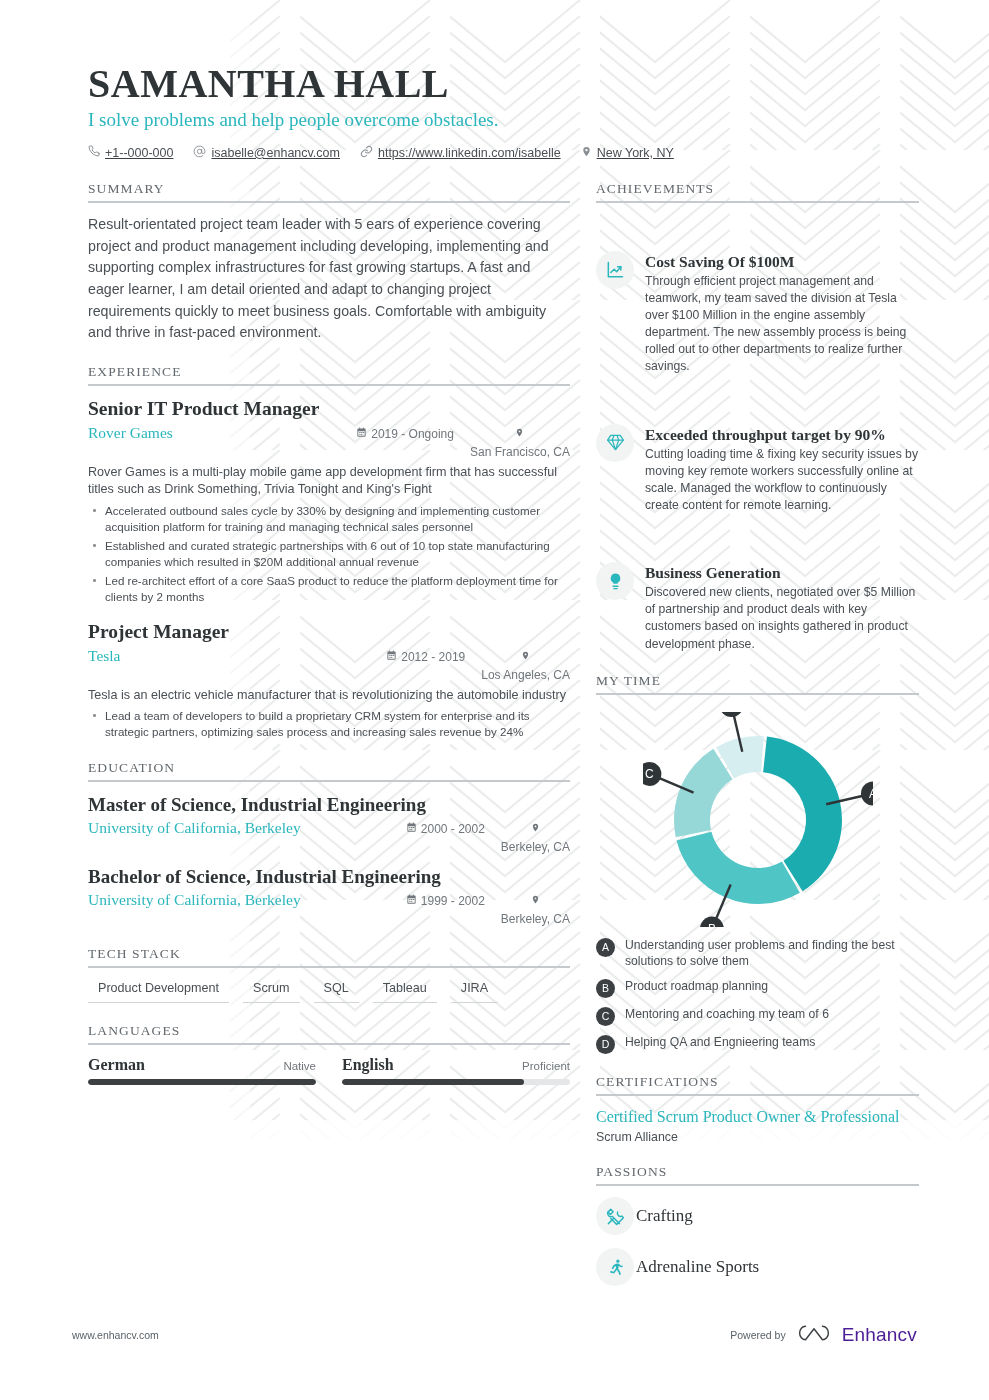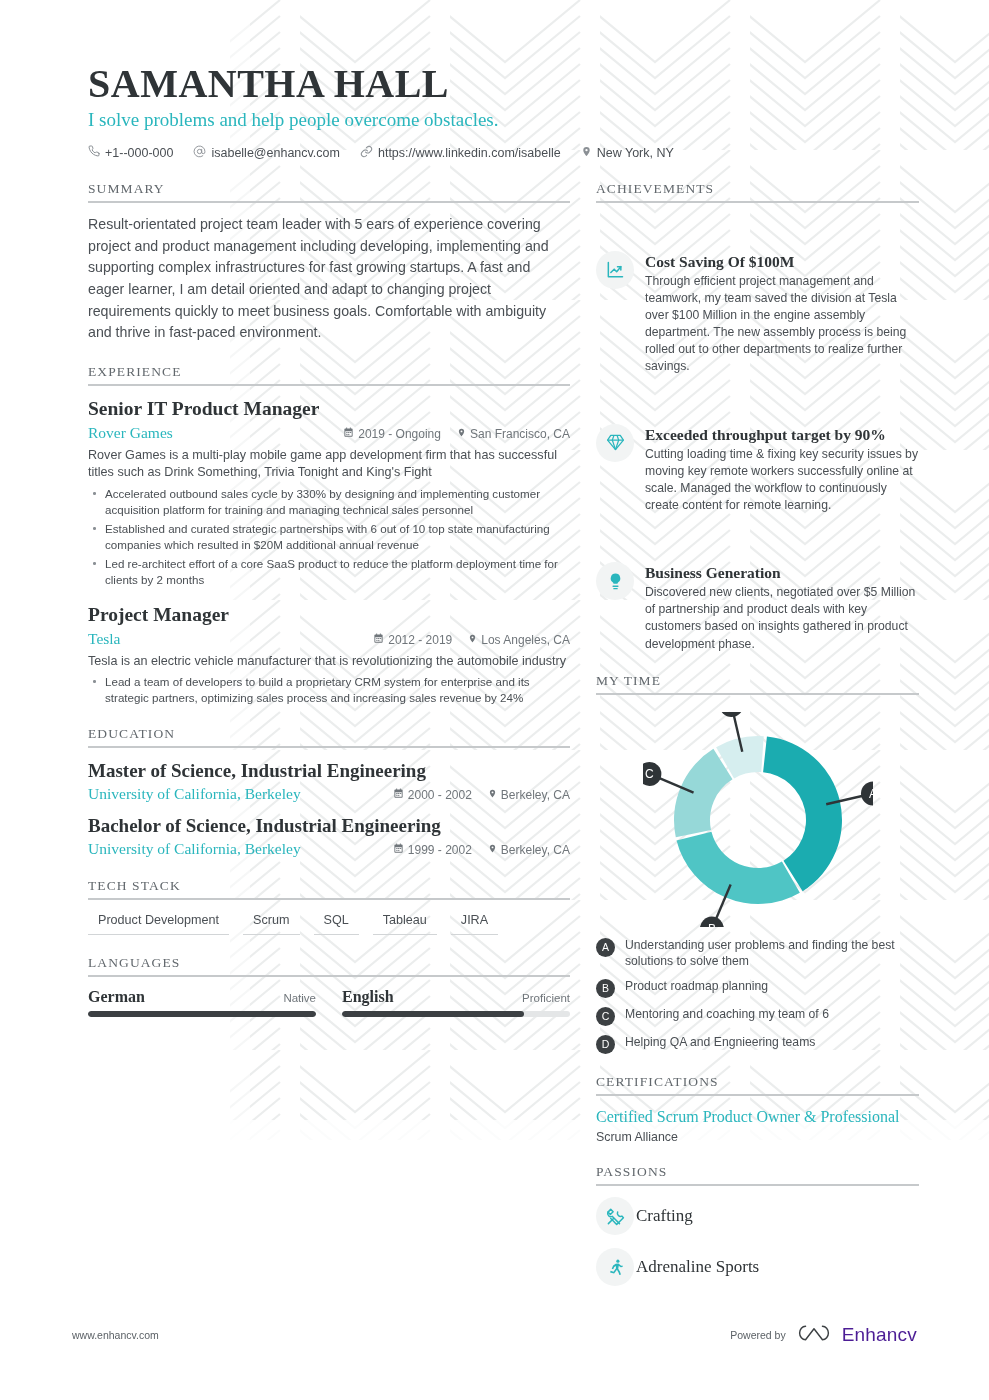--- a/index.html
+++ b/index.html
@@ -21,21 +21,21 @@
   
   .name {
     font-family:"Liberation Serif", serif;
     font-size:40px; font-weight:700; letter-spacing:.5px;
     color:#2f3437; line-height:1.08;
   }
   .tagline {
     font-family:"Liberation Serif", serif;
     font-size:19px; color:#2ab6bd; margin-top:3px; line-height:1.3;
   }
-  .contact-row { display:flex; align-items:center; gap:20px; margin-top:12px; flex-wrap:nowrap; }
+  .contact-row { display:flex; align-items:center; gap:20px; margin-top:12px; flex-wrap:nowrap;text-decoration:underline; }
   .contact-item { display:flex; align-items:center; gap:5px; font-size:12.5px; color:#4a4f54; white-space:nowrap; }
   .contact-item svg { flex:0 0 auto; }
 
   
   .cols { display:flex; gap:26px; margin-top:20px; }
   .col-left  { width:482px; flex:0 0 482px; }
   .col-right { width:323px; flex:0 0 323px; }
 
   
   .sec-title {
@@ -54,21 +54,21 @@
   .entry-title {
     font-family:"Liberation Serif", serif;
     font-size:19.5px; font-weight:700; color:#2f3437; line-height:1.25;
   }
   .entry-meta { display:flex; align-items:baseline; margin-top:2px; }
   .entry-org {
     font-family:"Liberation Serif", serif;
     font-size:15.5px; color:#2ab6bd; flex:1 1 auto;
   }
   .meta-bit { display:flex; align-items:center; gap:4px; font-size:12px; color:#70767b; white-space:nowrap; }
-  .meta-bit + .meta-bit { margin-left:16px; }
+  .meta-bit + .meta-bit { margin-left:16px;flex-direction:column; }
   .entry-desc { font-size:12.6px; line-height:1.42; color:#4a4f54; margin-top:5px; }
   .bullets { list-style:none; margin-top:4px; }
   .bullets li {
     position:relative; padding-left:17px; font-size:11.6px; line-height:1.38;
     color:#4a4f54; margin-bottom:3px;
   }
   .bullets li:before {
     content:""; position:absolute; left:5px; top:6px;
     width:2.5px; height:2.5px; background:#8b9095; border-radius:50%;
   }

